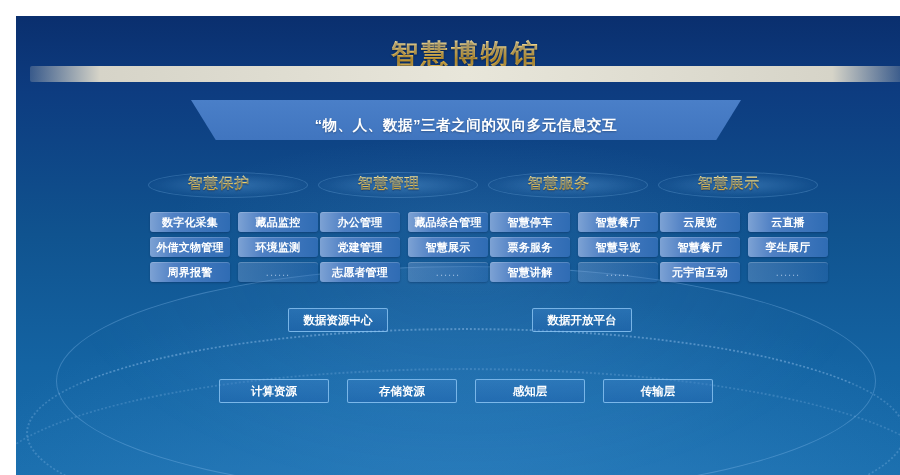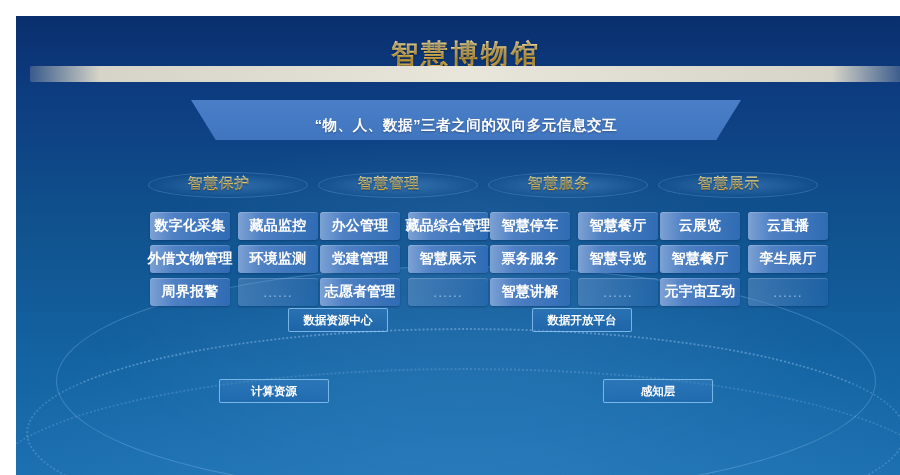--- a/index.html
+++ b/index.html
@@ -130,26 +130,26 @@
     color: transparent;
     -webkit-text-fill-color: transparent;
     text-shadow: 0 1px 1px rgba(10,40,90,0.5);
   }
   .chips {
     display: grid;
     grid-template-columns: 80px 80px;
     gap: 5px 8px;
   }
   .chip {
-    height: 28px;
+    height: 20px;
     border-radius: 3px;
     display: flex;
     align-items: center;
     justify-content: center;
-    font-size: 14px;
+    font-size: 11px;
     font-weight: bold;
     color: #ffffff;
     background: linear-gradient(90deg, #7da2d4 0%, #4f80c4 30%, #2f6cb4 100%);
     box-shadow: inset 0 1px 0 rgba(255,255,255,0.18), 0 1px 2px rgba(0,20,60,0.3);
     letter-spacing: 0.2px;
     white-space: nowrap;
   }
   .chip.faint {
     background: linear-gradient(90deg, rgba(125,162,212,0.40) 0%, rgba(47,108,180,0.40) 100%);
     color: rgba(220,235,255,0.55);
@@ -299,16 +299,18 @@
       </div>
     </div>
 
   </div>
 
   <div class="outline-box" id="dc-box-0">数据资源中心</div>
   <div class="outline-box" id="dc-box-1">数据开放平台</div>
 
   <div class="infra-row">
     <div class="infra-box">计算资源</div>
+    <div class="infra-box">存储资源</div>
     <div class="infra-box">感知层</div>
+    <div class="infra-box">传输层</div>
   </div>
 
 </div>
 
 </body></html>

